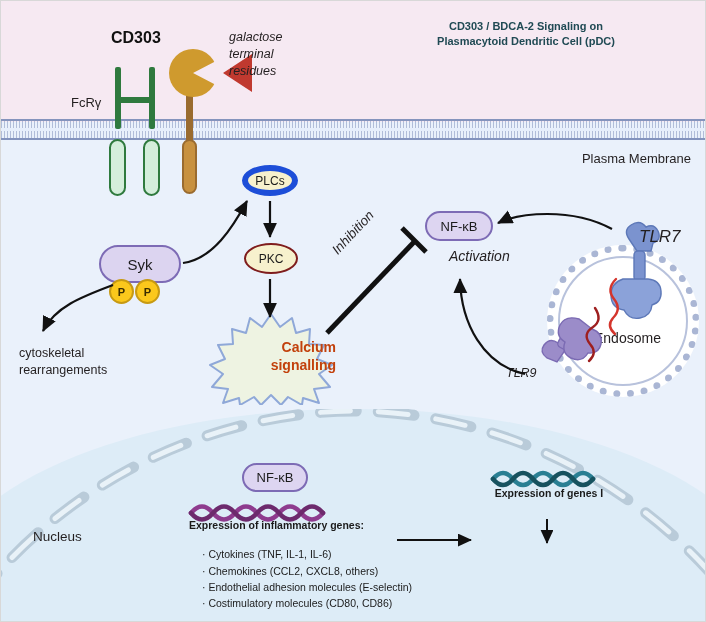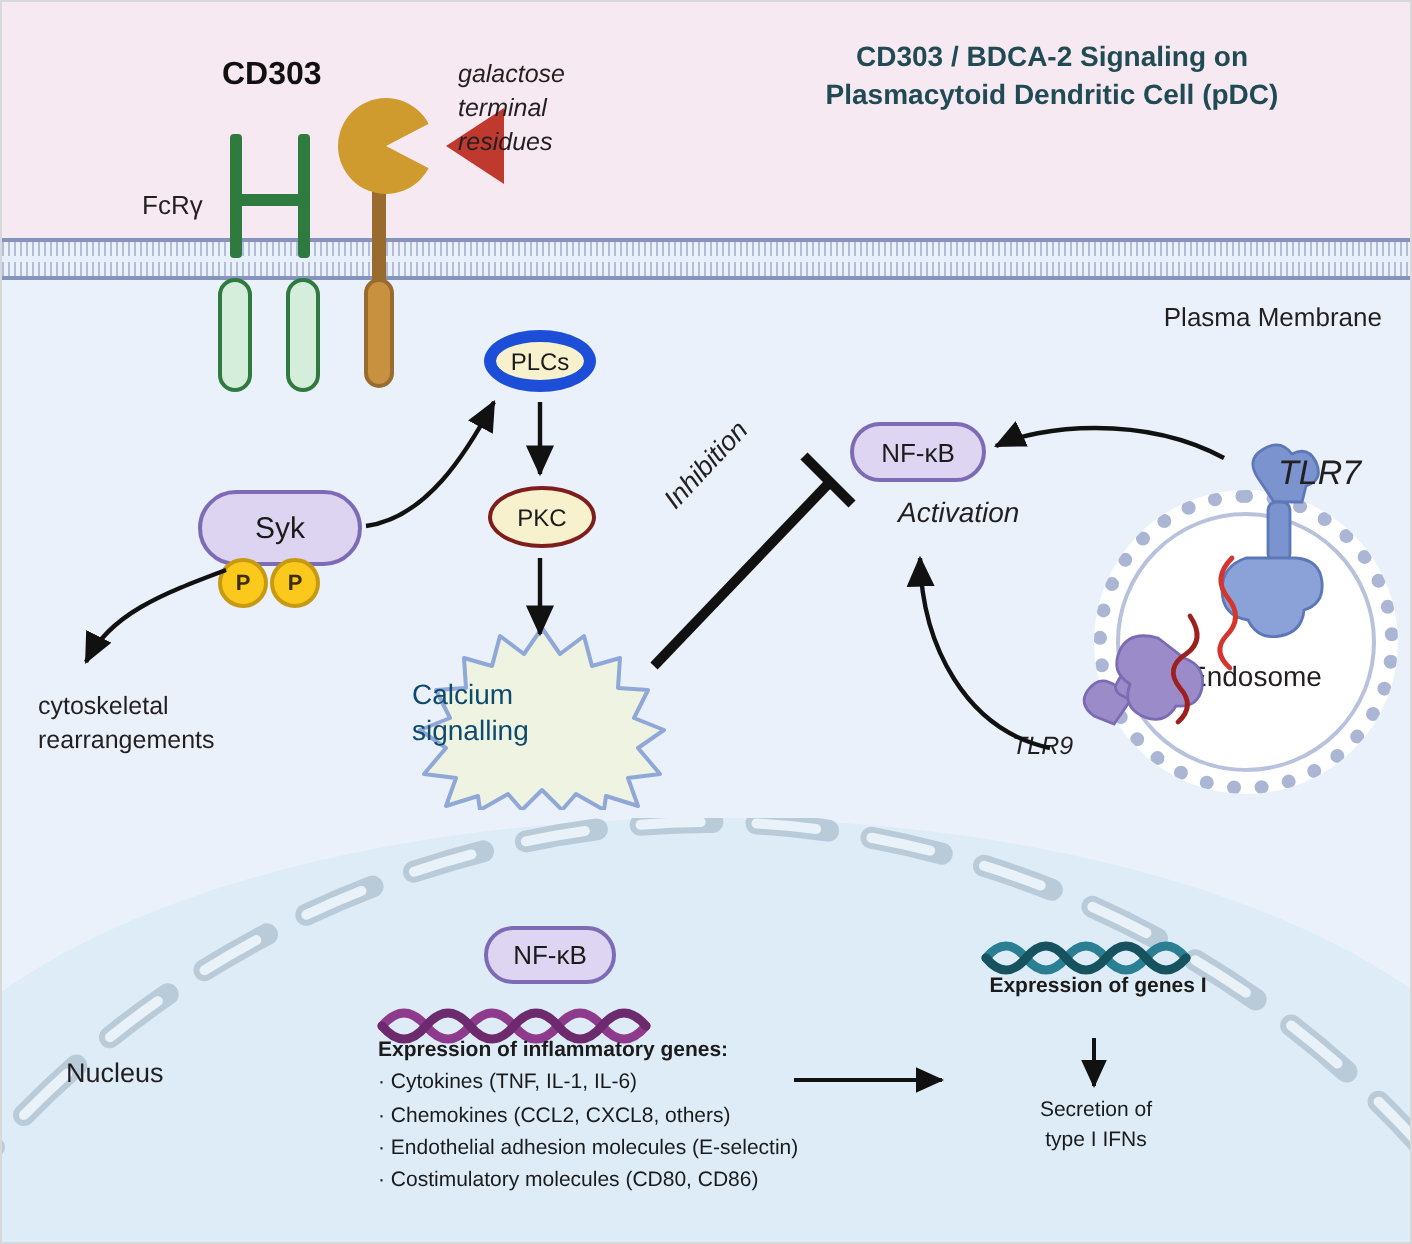--- a/index.html
+++ b/index.html
@@ -36,21 +36,21 @@
   .mem-band.top{top:0;}
   .mem-band.bot{top:12px;border-top:0;border-bottom:2px solid #7f90bb;}
   .mem-mid{
     position:absolute;left:0;top:9px;width:706px;height:3px;background:#e7effc;
   }
 
   
   .title{
     position:absolute;right:14px;top:18px;width:330px;
     text-align:center;
-    color:#204a54;font-weight:bold;font-size:14px;line-height:1.35;
+    color:#204a54;font-weight:bold;font-size:11px;line-height:1.35;
   }
   .lbl{position:absolute;color:#231f20;font-size:12.5px;white-space:nowrap;}
   .lbl.italic{font-style:italic;}
   .lbl.multi{white-space:normal;}
 
   #plasma-membrane-label{right:14px;top:150px;font-size:13px;}
   #fcr-label{left:70px;top:94px;font-size:13px;}
   #cd303-label{left:110px;top:28px;font-weight:bold;font-size:16px;color:#111;}
   #galactose-label{left:228px;top:28px;font-size:12.5px;
       line-height:1.35;white-space:normal;width:90px;color:#231f20;}
@@ -107,22 +107,22 @@
     font-size:11px;font-weight:bold;color:#3a2d00;
   }
   #phos-1{left:108px;top:278px;}
   #phos-2{left:134px;top:278px;}
 
   
   #calcium-burst{
     position:absolute;left:205px;top:312px;width:130px;height:92px;
   }
   #calcium-burst .burst-text{
-    position:absolute;left:0;top:26px;width:130px;text-align:left;
-    font-weight:normal;font-size:14px;color:#0c4a6e;line-height:1.25;
+    position:absolute;left:0;top:26px;width:130px;text-align:right;
+    font-weight:bold;font-size:14px;color:#c2410c;line-height:1.25;
   }
 
   
   #endosome{
     position:absolute;left:546px;top:244px;width:152px;height:152px;
     border-radius:50%;background:#ffffff;
     border:7px dotted #aab6d4;box-sizing:border-box;
   }
   #endosome .inner-ring{
     position:absolute;left:4px;top:4px;right:4px;bottom:4px;
@@ -137,21 +137,21 @@
   }
   #nuclear-envelope{
     position:absolute;left:-60px;top:408px;width:826px;height:430px;
     pointer-events:none;
   }
 
   
   #inflam-block{position:absolute;left:188px;top:516px;width:215px;
      font-size:10.5px;color:#1b1b1b;line-height:1.55;}
   #inflam-block .hdr{font-weight:bold;font-size:10.5px;}
-  #inflam-block ul{margin:0;padding:0;list-style:none;}
+  #inflam-block ul{margin:13px;padding:0;list-style:none;}
   #inflam-block li{white-space:nowrap;}
   #inflam-block li:before{content:"\00B7\00A0";}
 
   #ifn-block{position:absolute;left:458px;top:485px;width:180px;
      text-align:center;font-weight:bold;font-size:10.5px;line-height:1.4;color:#1b1b1b;}
   #secretion-block{position:absolute;left:486px;top:547px;width:122px;
      text-align:center;font-size:10.5px;line-height:1.4;color:#1b1b1b;}
 
   svg.ov{position:absolute;left:0;top:0;width:706px;height:622px;
      pointer-events:none;overflow:visible;}
@@ -294,18 +294,14 @@
       <li>Chemokines (CCL2, CXCL8, others)</li>
       <li>Endothelial adhesion molecules (E-selectin)</li>
       <li>Costimulatory molecules (CD80, CD86)</li>
     </ul>
   </div>
 
   <div id="ifn-block">
     <div>Expression of genes I</div>
   </div>
 
-  <div id="secretion-block">
-    <div>Secretion of</div>
-    <div>type I IFNs</div>
-  </div>
 
 </div>
 
 </body></html>

